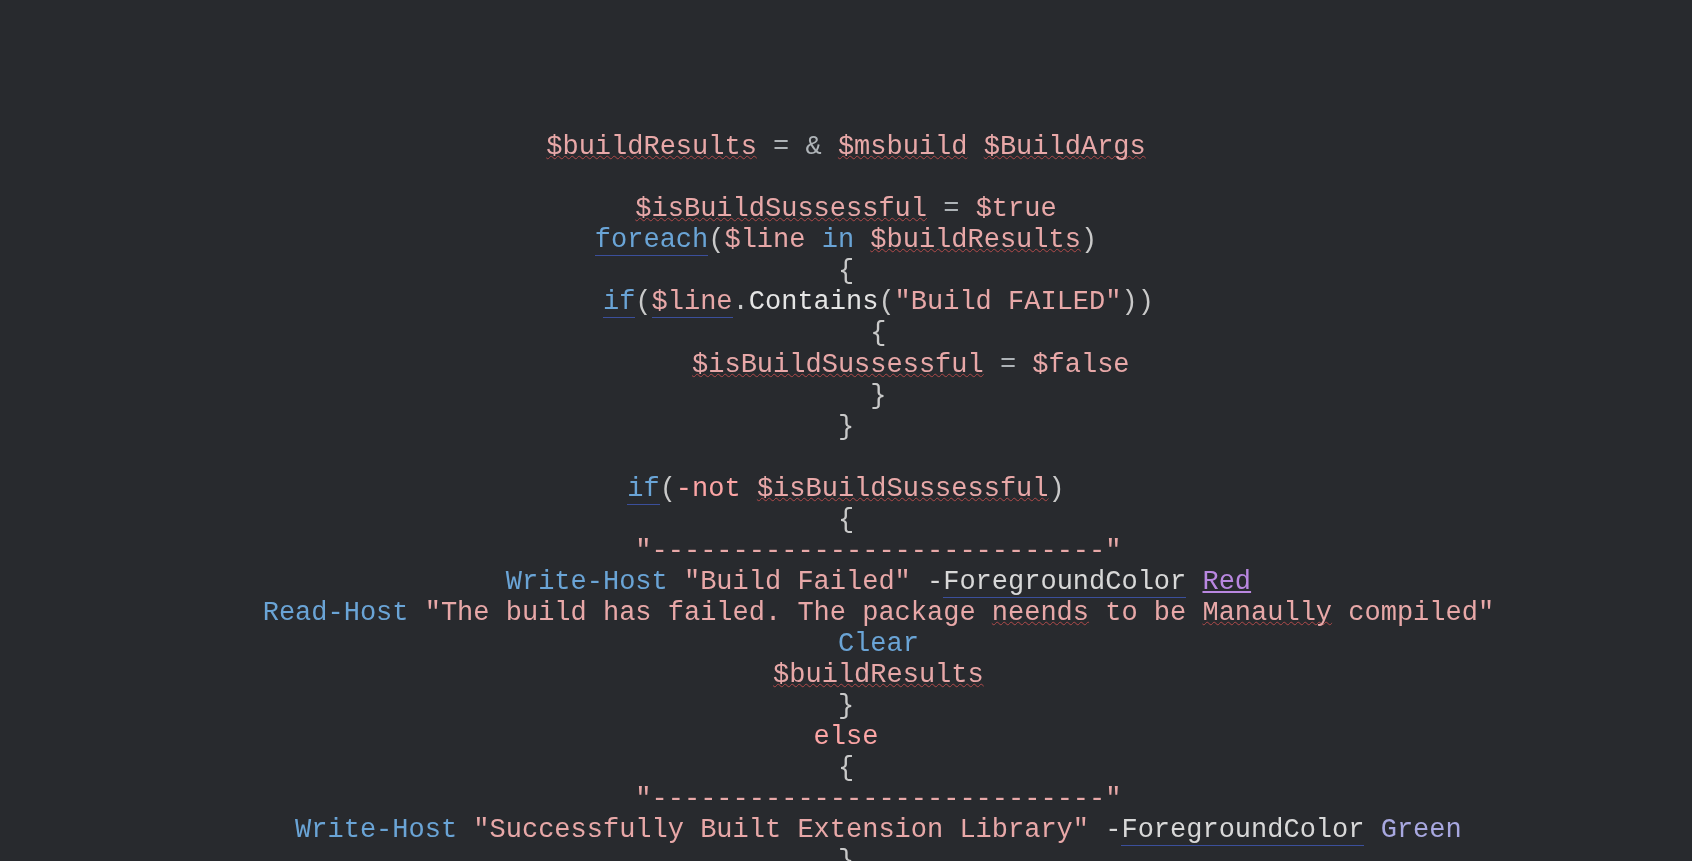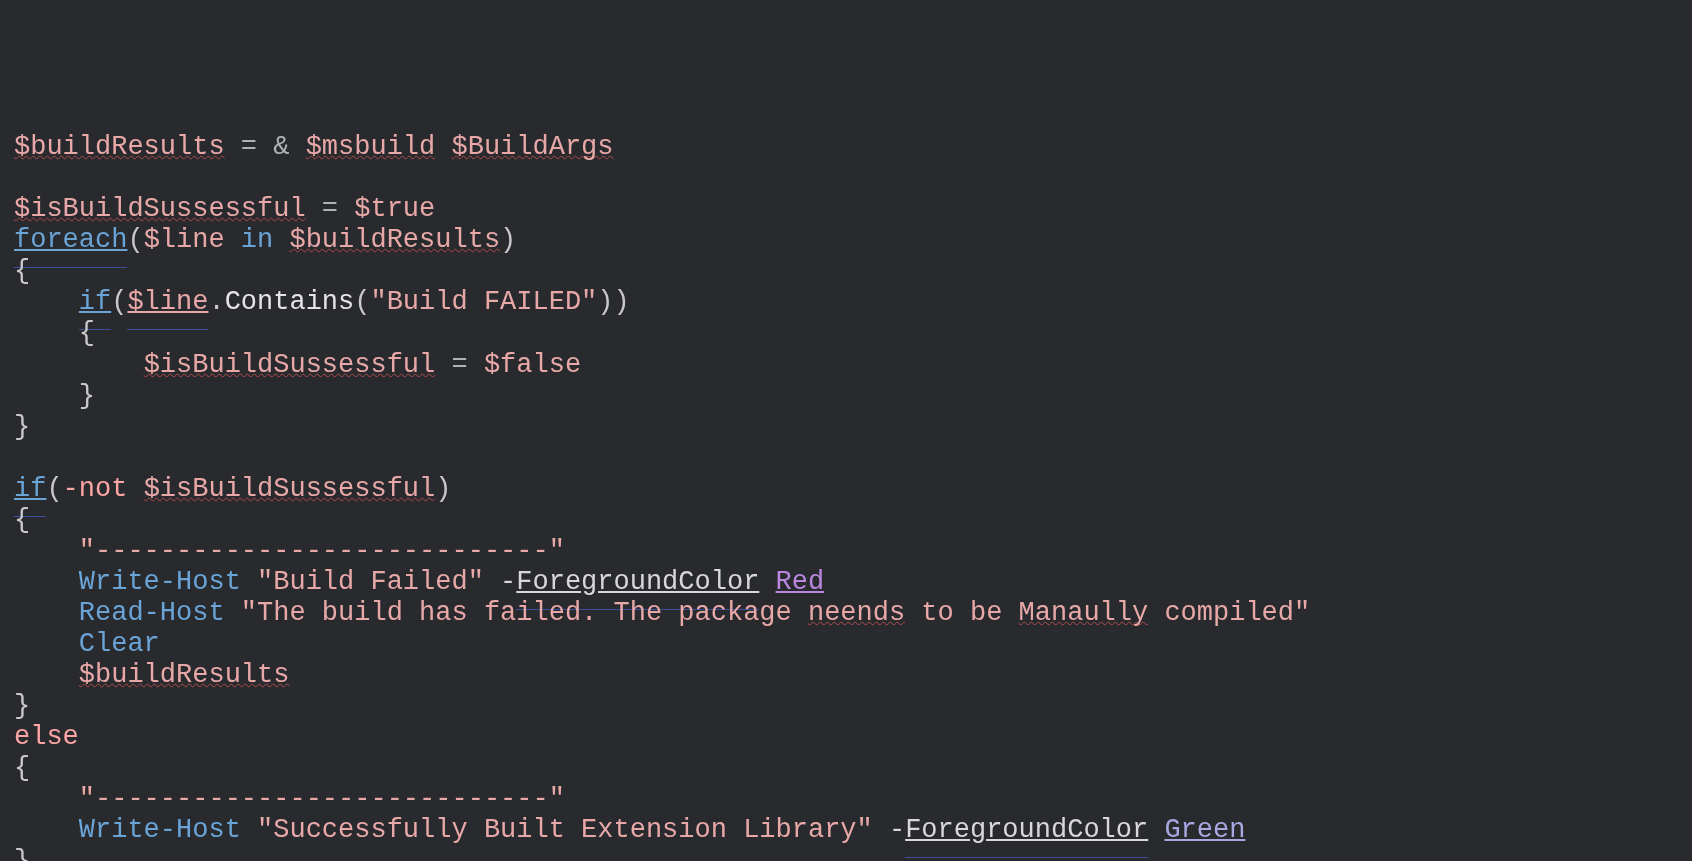--- a/index.html
+++ b/index.html
@@ -12,33 +12,32 @@
     color: #d8d8d8;
     white-space: pre;
   }
   .tok-var      { color: #e8a8a8; } 
   .tok-op       { color: #aeb3b7; } 
   .tok-cmd      { color: #6aa4d6; } 
   .tok-kw       { color: #fca5a5; } 
   .tok-str      { color: #e8a8a8; } 
   .tok-ident    { color: #d8d8d8; } 
   .tok-enum1    { color: #b987e0; text-decoration: underline; } 
-  .tok-enum2    { color: #a8a8e0; text-decoration: underline; } 
+  .tok-enum2    { color: #a8a8e0; } 
   .tok-punct    { color: #c9c9c9; }
   .tok-method   { color: #e5e5e5; }
   .us-warn {
     text-decoration: underline wavy #b04a4a 1.2px;
     text-decoration-skip-ink: none;
   }
   .us-blue {
     border-bottom: 1.5px solid #3b4f9b;
-    padding-bottom: 12px;
-    text-decoration: underline;
+    padding-bottom: 0px;
   }
-  .row { display:block; }
+  .row { display:block;text-align:center; }
 </style>
 </head>
 <body>
 
 
 
 <div id="code-root"><span class="row"><span class="tok-var us-warn">$buildResults</span><span> </span><span class="tok-op">=</span><span> </span><span class="tok-op">&amp;</span><span> </span><span class="tok-var us-warn">$msbuild</span><span> </span><span class="tok-var us-warn">$BuildArgs</span></span><span class="row">&nbsp;</span><span class="row"><span class="tok-var us-warn">$isBuildSussessful</span><span> </span><span class="tok-op">=</span><span> </span><span class="tok-var">$true</span></span><span class="row"><span class="tok-cmd us-blue">foreach</span><span class="tok-punct">(</span><span class="tok-var">$line</span><span> </span><span class="tok-cmd">in</span><span> </span><span class="tok-var us-warn">$buildResults</span><span class="tok-punct">)</span></span><span class="row"><span class="tok-punct">{</span></span><span class="row"><span>    </span><span class="tok-cmd us-blue">if</span><span class="tok-punct">(</span><span class="tok-var us-blue">$line</span><span class="tok-punct">.</span><span class="tok-method">Contains</span><span class="tok-punct">(</span><span class="tok-str">"Build FAILED"</span><span class="tok-punct">))</span></span><span class="row"><span class="tok-punct">    {</span></span><span class="row"><span>        </span><span class="tok-var us-warn">$isBuildSussessful</span><span> </span><span class="tok-op">=</span><span> </span><span class="tok-var">$false</span></span><span class="row"><span class="tok-punct">    }</span></span><span class="row"><span class="tok-punct">}</span></span><span class="row">&nbsp;</span><span class="row"><span class="tok-cmd us-blue">if</span><span class="tok-punct">(</span><span class="tok-kw">-not</span><span> </span><span class="tok-var us-warn">$isBuildSussessful</span><span class="tok-punct">)</span></span><span class="row"><span class="tok-punct">{</span></span><span class="row"><span>    </span><span class="tok-str">"----------------------------"</span></span><span class="row"><span>    </span><span class="tok-cmd">Write-Host</span><span> </span><span class="tok-str">"Build Failed"</span><span> </span><span class="tok-ident">-</span><span class="tok-ident us-blue">ForegroundColor</span><span> </span><span class="tok-enum1">Red</span></span><span class="row"><span>    </span><span class="tok-cmd">Read-Host</span><span> </span><span class="tok-str">"The build has failed. The package </span><span class="tok-str us-warn">neends</span><span class="tok-str"> to be </span><span class="tok-str us-warn">Manaully</span><span class="tok-str"> compiled"</span></span><span class="row"><span>    </span><span class="tok-cmd">Clear</span></span><span class="row"><span>    </span><span class="tok-var us-warn">$buildResults</span></span><span class="row"><span class="tok-punct">}</span></span><span class="row"><span class="tok-kw">else</span></span><span class="row"><span class="tok-punct">{</span></span><span class="row"><span>    </span><span class="tok-str">"----------------------------"</span></span><span class="row"><span>    </span><span class="tok-cmd">Write-Host</span><span> </span><span class="tok-str">"Successfully Built Extension Library"</span><span> </span><span class="tok-ident">-</span><span class="tok-ident us-blue">ForegroundColor</span><span> </span><span class="tok-enum2">Green</span></span><span class="row"><span class="tok-punct">}</span></span></div>
 
 
 

